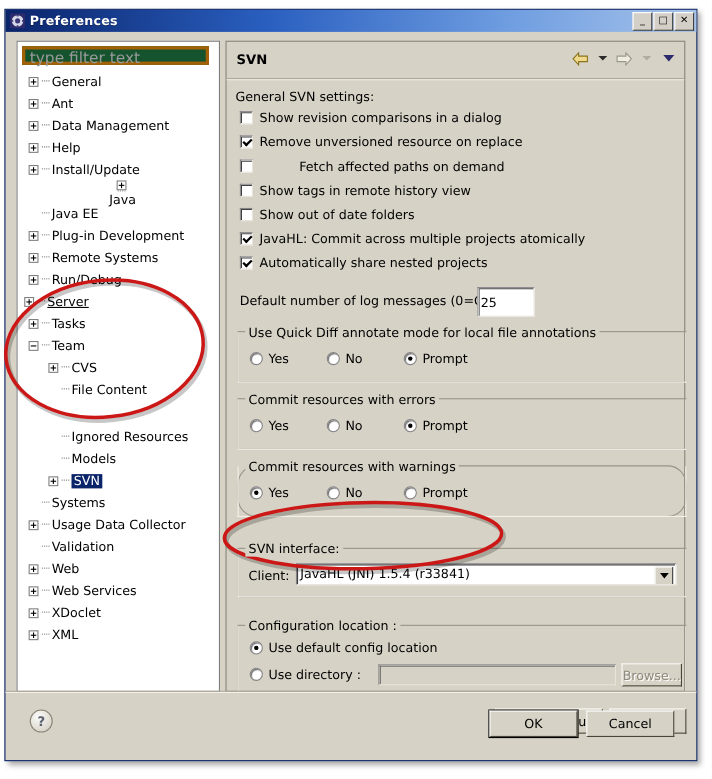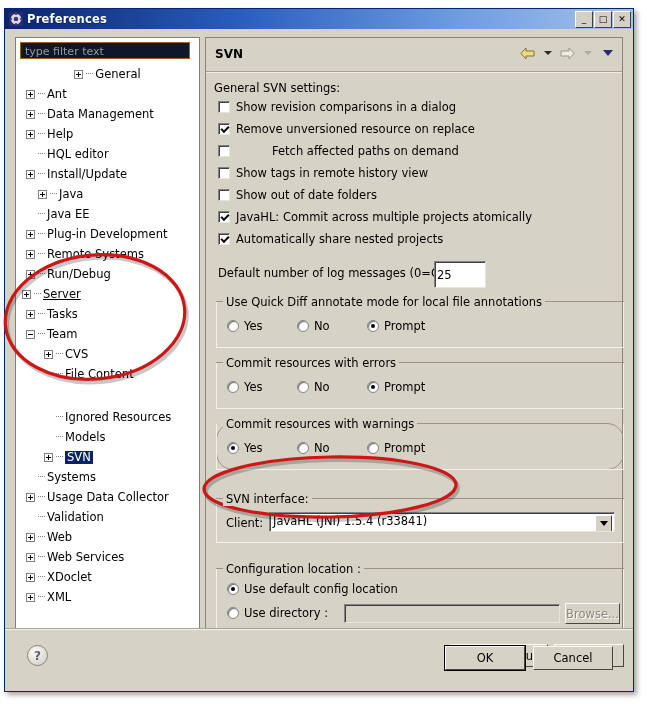--- a/index.html
+++ b/index.html
@@ -21,22 +21,22 @@
         display:flex;align-items:center;justify-content:center;font-size:9px;line-height:1;
         font-family:"DejaVu Sans",sans-serif;color:#000;}
 
   
   #content{position:absolute;left:0;top:20px;right:0;bottom:0;}
 
   
   #tree-wrap{position:absolute;left:10px;top:8px;width:185px;height:592px;
              background:#fff;border:1px solid #7f7f7f;box-sizing:border-box;overflow:hidden;}
   #filter{position:absolute;left:4px;top:4px;width:170px;height:17px;
-          background:#0f172a;border:1px solid #a16207;box-sizing:border-box;
-          font-family:"DejaVu Sans","Liberation Sans",sans-serif;font-size:11px;color:#999;
+          background:#14532d;border:3px solid #a16207;box-sizing:border-box;
+          font-family:"DejaVu Sans","Liberation Sans",sans-serif;font-size:14px;color:#999;
           padding:1px 0 0 4px;line-height:15px;}
   #tree{position:absolute;left:0;top:26px;right:0;bottom:0;overflow:hidden;}
   .node{height:20px;display:flex;align-items:center;white-space:nowrap;position:relative;}
   .exp{width:9px;height:9px;border:1px solid #808080;background:#fff;box-sizing:border-box;
        position:relative;flex:0 0 auto;margin-right:3px;}
   .exp:before{content:"";position:absolute;left:1px;top:3px;width:5px;height:1px;background:#000;}
   .exp.plus:after{content:"";position:absolute;left:3px;top:1px;width:1px;height:5px;background:#000;}
   .exp-spacer{width:9px;height:9px;margin-right:3px;flex:0 0 auto;}
   .dots{width:7px;height:1px;border-top:1px dotted #808080;flex:0 0 auto;margin-right:2px;}
   .nlabel{font-size:11.5px;line-height:13px;color:#000;}
@@ -136,51 +136,46 @@
     <div class="wbtn">_</div>
     <div class="wbtn">□</div>
     <div class="wbtn">✕</div>
   </div>
 
   <div id="content">
 
     <div id="tree-wrap">
       <div id="filter">type filter text</div>
       <div id="tree">
-          <div class="node" style=" justify-content: center;">
+          <div class="node" style="padding-left: 10px;">
             <span class="exp plus"></span>
             <span class="dots"></span>
             <span class="nlabel">General</span>
           </div>
           <div class="node" style="padding-left: 10px;">
             <span class="exp plus"></span>
             <span class="dots"></span>
             <span class="nlabel">Ant</span>
           </div>
           <div class="node" style="padding-left: 10px;">
             <span class="exp plus"></span>
             <span class="dots"></span>
             <span class="nlabel">Data Management</span>
           </div>
           <div class="node" style="padding-left: 10px;">
             <span class="exp plus"></span>
             <span class="dots"></span>
             <span class="nlabel">Help</span>
           </div>
           <div class="node" style="padding-left: 10px;">
-            <span class="exp-spacer"></span>
-            <span class="dots"></span>
-            <span class="nlabel">HQL editor</span>
-          </div>
-          <div class="node" style="padding-left: 10px;">
             <span class="exp plus"></span>
             <span class="dots"></span>
             <span class="nlabel">Install/Update</span>
           </div>
-          <div class="node" style="padding-left: 22px;">
+          <div class="node" style="padding-left: 8px; flex-direction: column;">
             <span class="exp plus"></span>
             <span class="dots"></span>
             <span class="nlabel">Java</span>
           </div>
           <div class="node" style="padding-left: 10px;">
             <span class="exp-spacer"></span>
             <span class="dots"></span>
             <span class="nlabel">Java EE</span>
           </div>
           <div class="node" style="padding-left: 10px;">

